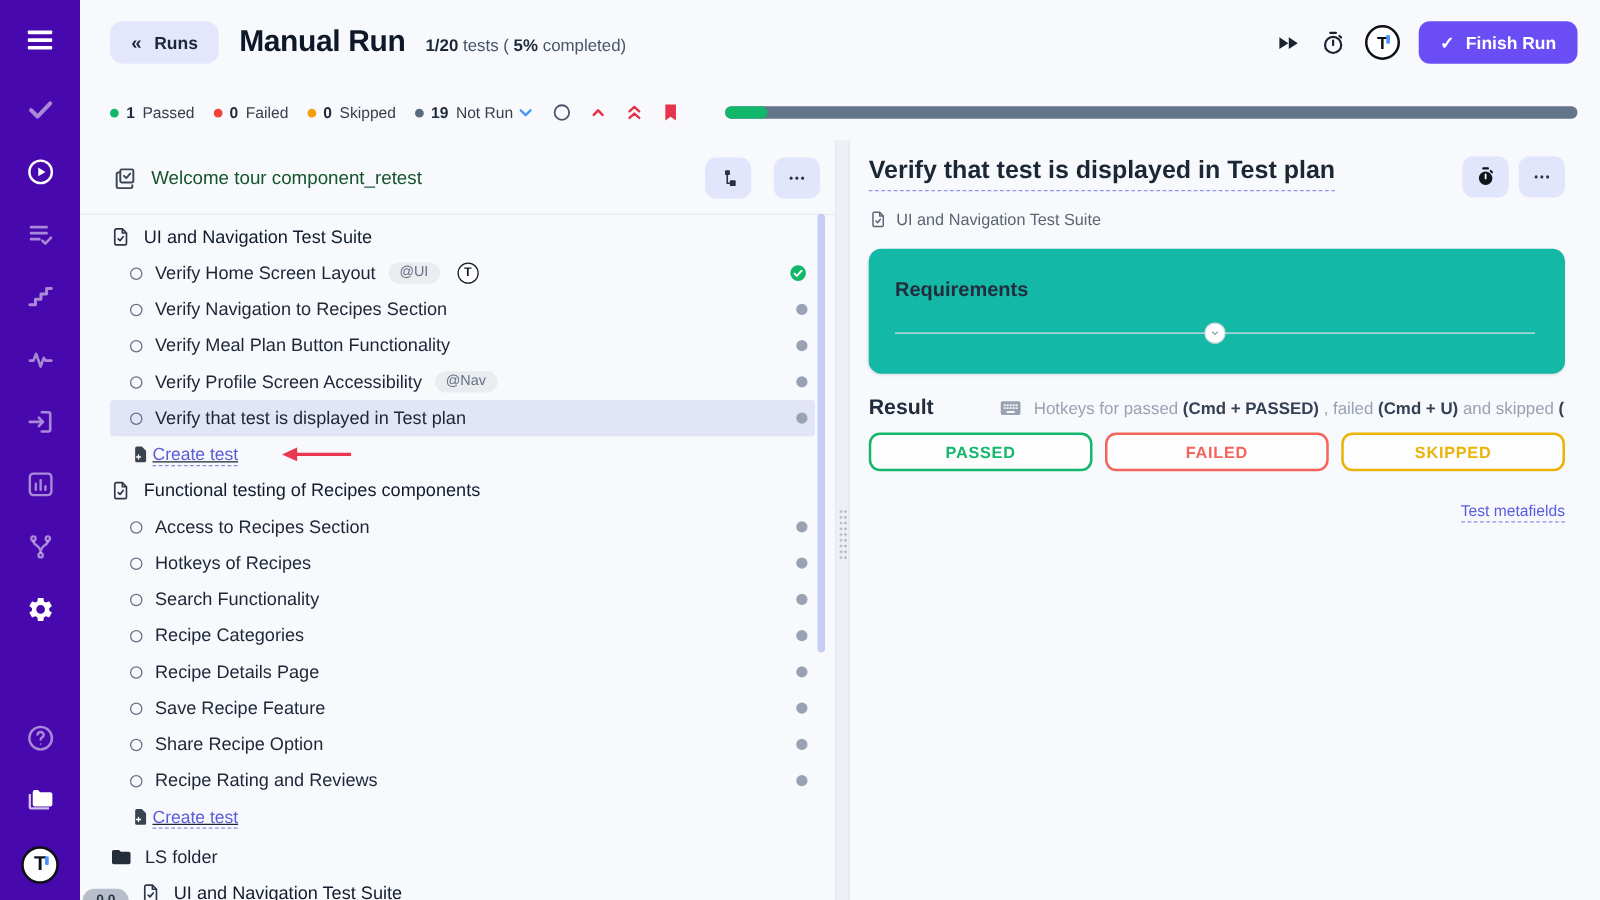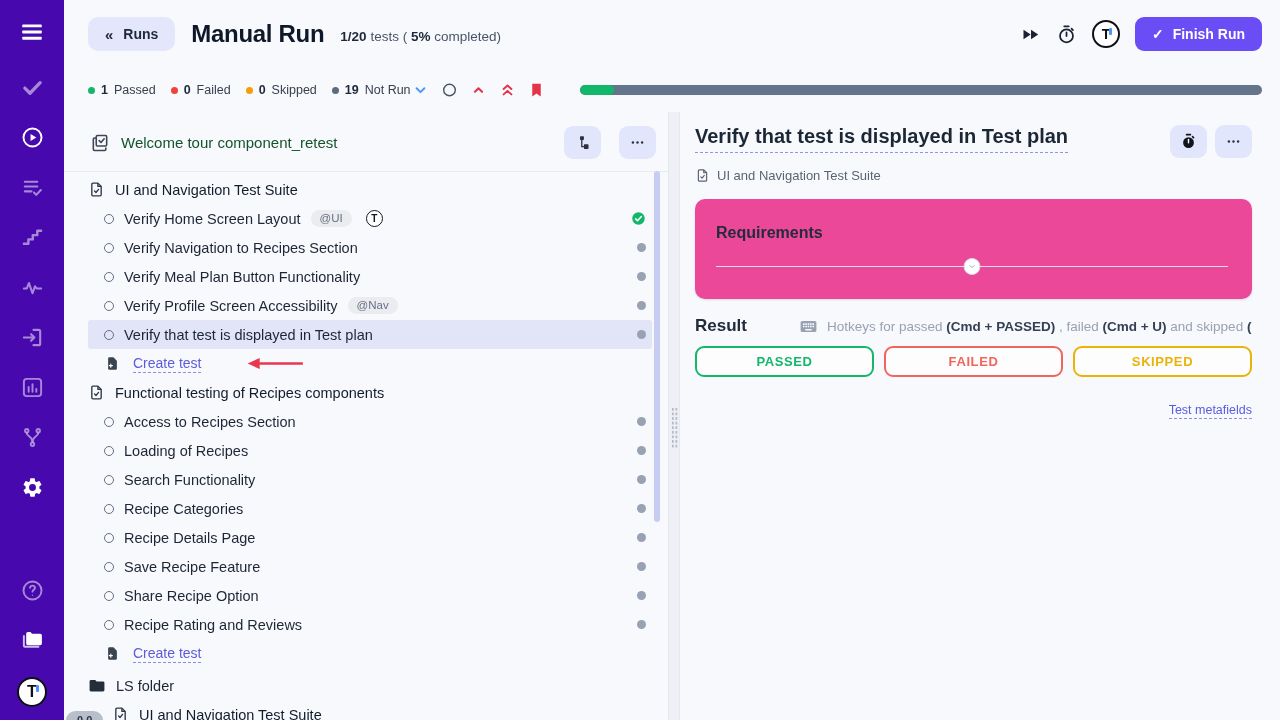--- a/index.html
+++ b/index.html
@@ -70,21 +70,21 @@
   .suite-row.indent1 { padding-left:24px; }
   .test-row { padding-left:16px; padding-right:6px; }
   .test-row.selected { background:#e2e4f8; border-radius:3px; }
   .circ { width:10px; height:10px; border:1.5px solid #667085; border-radius:50%; flex-shrink:0; }
   .tag { background:#eaecf0; color:#667085; font-size:11.5px; border-radius:10px; padding:3px 9px; line-height:1; }
   .row-logo { width:17px; height:17px; border-radius:50%; border:1.6px solid #101828; background:#fff; color:#101828;
               font-size:10px; font-weight:800; display:flex; align-items:center; justify-content:center; margin-left:4px; position:relative; }
   .st { margin-left:auto; display:flex; }
   .st.dot { width:9px; height:9px; background:#98a2b3; border-radius:50%; }
   .st.passed svg { width:15px; height:15px; display:block; }
-  .create-row { padding-left:17px; gap:13px; }
+  .create-row { padding-left:17px; gap:2px;text-decoration:underline; }
   .create-row .ic, .create-row .ic svg { width:15px; height:17px; display:block; }
   .create-link { color:#5d5bd8; font-size:14px; text-decoration:none; border-bottom:1.5px dashed #8e8ce0; padding-bottom:1px; }
   .red-arrow { margin-left:30px; display:flex; }
   .red-arrow svg { width:62px; height:13px; display:block; }
   .folder-row { margin-top:3px; gap:10px; }
   .folder-row .ic, .folder-row .ic svg { width:18px; height:18px; display:block; }
   .count-badge { position:absolute; left:-22px; top:11px; background:#b8bfcb; color:#2e3744; font-size:11px; font-weight:600;
                  border-radius:10px; padding:4px 11px; line-height:1; z-index:3; }
   .tree-scrollbar { position:absolute; right:8px; top:59px; width:6px; height:351px; border-radius:3px; background:#c7ccf2; cursor:pointer; }
 
@@ -93,21 +93,21 @@
   .grip { width:7px; height:42px; margin-top:295px;
           background-image:radial-gradient(circle, #b4bac6 1.1px, transparent 1.2px); background-size:3.6px 4.6px; }
 
   
   .detail-panel { flex:1; min-width:0; padding:13px 28px 0 15px; }
   .detail-head { display:flex; align-items:flex-start; gap:8px; }
   .detail-title { font-size:20px; font-weight:700; color:#1b2735; margin-right:auto; border-bottom:1.5px dashed #8f93ef;
                   padding-bottom:4px; cursor:text; }
   .breadcrumb { margin-top:10px; display:flex; align-items:center; gap:7px; font-size:13px; color:#5a6472; cursor:pointer; }
   .bc-icon, .bc-icon svg { width:15px; height:15px; display:block; color:#5a6472; }
-  .req-card { margin-top:16px; background:#ec4899; border-radius:10px; height:100px; padding:25px 24px 0 21px;
+  .req-card { margin-top:16px; background:#14b8a6; border-radius:10px; height:100px; padding:25px 24px 0 21px;
               box-shadow:0 1px 3px rgba(16,24,40,.08), 0 1px 2px rgba(16,24,40,.05); }
   .req-heading { font-size:16px; font-weight:700; color:#222c3c; }
   .req-divider { margin-top:24px; border-top:1px solid #dadfe8; position:relative; }
   .div-circle { position:absolute; left:50%; top:-9px; transform:translateX(-50%); width:17px; height:17px; background:#fff;
                 border:1px solid #d4d9e3; border-radius:50%; display:flex; align-items:center; justify-content:center;
                 color:#98a2b3; cursor:pointer; }
   .div-circle svg { width:9px; height:9px; display:block; }
   .result-row { margin-top:17px; display:flex; align-items:center; }
   .result-heading { font-size:17px; font-weight:700; color:#222c3c; }
   .kb-icon { width:19px; height:19px; color:#98a2b3; margin-left:52px; flex-shrink:0; }
@@ -419,21 +419,21 @@
               </span>
               <span class="lbl">Functional testing of Recipes components</span>
             </div>
             <div class="row test-row">
               <span class="circ"></span>
               <span class="lbl">Access to Recipes Section</span>
               <span class="st dot"></span>
             </div>
             <div class="row test-row">
               <span class="circ"></span>
-              <span class="lbl">Loading of Recipes</span>
+              <span class="lbl">Hotkeys of Recipes</span>
               <span class="st dot"></span>
             </div>
             <div class="row test-row">
               <span class="circ"></span>
               <span class="lbl">Search Functionality</span>
               <span class="st dot"></span>
             </div>
             <div class="row test-row">
               <span class="circ"></span>
               <span class="lbl">Recipe Categories</span>

